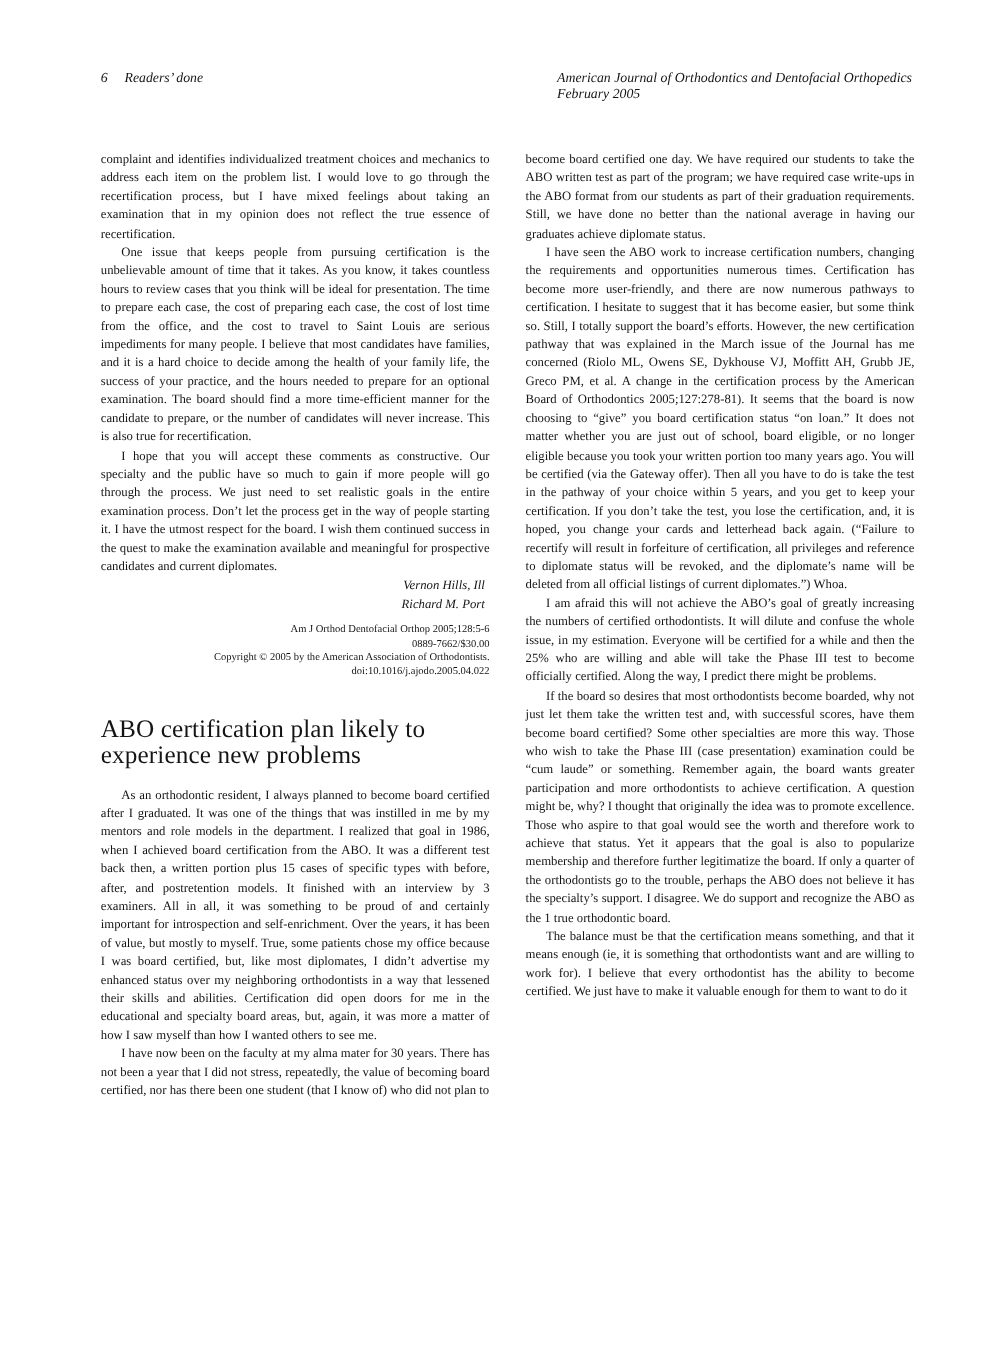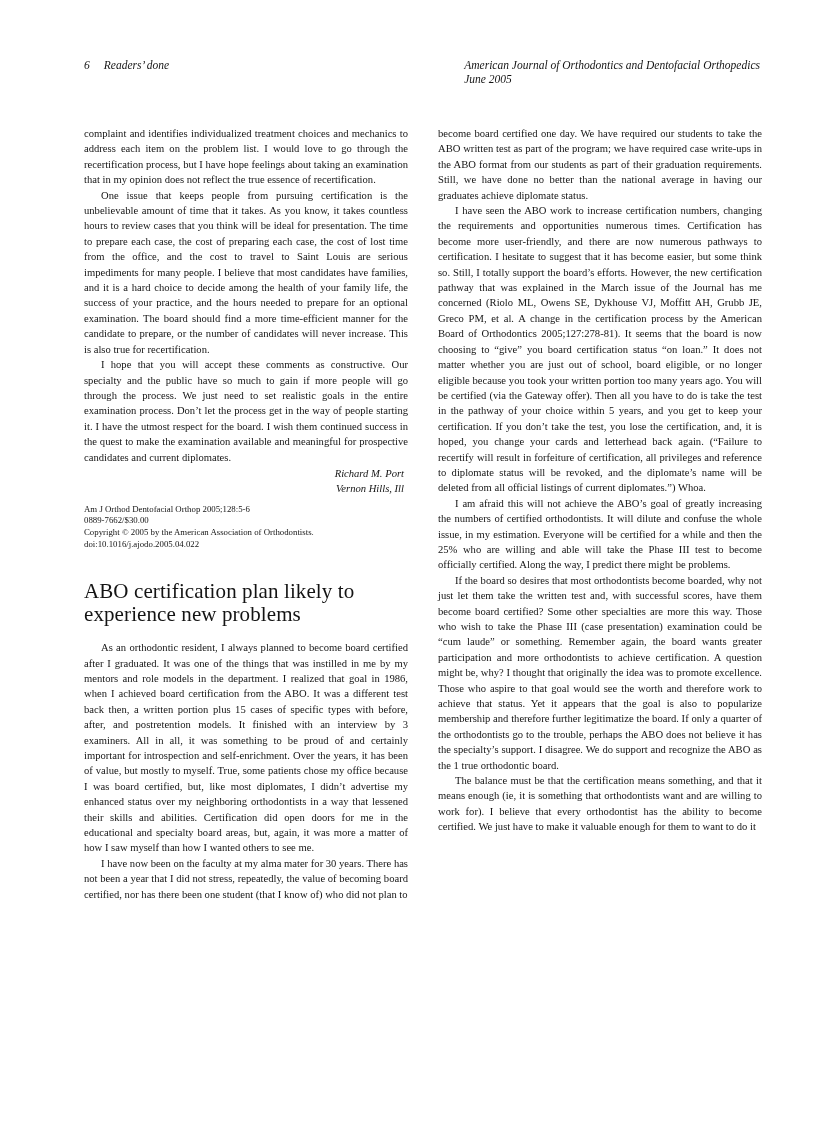--- a/index.html
+++ b/index.html
@@ -52,21 +52,21 @@
     font-size: 10.6px;
     line-height: 15.4px;
     padding-right: 4px;
     margin-top: 1px;
   }
   .citation {
     margin-top: 7px;
     font-size: 8.8px;
     line-height: 11.6px;
   }
-  .citation div { text-align: left; }
+  .citation div { text-align: right; }
   .article-title {
     font-size: 21px;
     font-weight: normal;
     line-height: 22.5px;
     margin-top: 30px;
     margin-bottom: 15px;
     letter-spacing: 0.1px;
   }
 </style>
 </head>
@@ -74,36 +74,36 @@
 
 <div class="page">
 
   <header class="page-header">
     <div class="header-left">
       <span class="pgnum">6</span>
       <span class="section">Readers’ done</span>
     </div>
     <div class="header-right">
       <div>American Journal of Orthodontics and Dentofacial Orthopedics</div>
-      <div>June 2005</div>
+      <div>February 2005</div>
     </div>
   </header>
 
   <div class="columns">
 
     <div class="col col-left">
       <div class="body continuation">
-          <p>complaint and identifies individualized treatment choices and mechanics to address each item on the problem list. I would love to go through the recertification process, but I have hope feelings about taking an examination that in my opinion does not reflect the true essence of recertification.</p>
+          <p>complaint and identifies individualized treatment choices and mechanics to address each item on the problem list. I would love to go through the recertification process, but I have mixed feelings about taking an examination that in my opinion does not reflect the true essence of recertification.</p>
           <p>One issue that keeps people from pursuing certification is the unbelievable amount of time that it takes. As you know, it takes countless hours to review cases that you think will be ideal for presentation. The time to prepare each case, the cost of preparing each case, the cost of lost time from the office, and the cost to travel to Saint Louis are serious impediments for many people. I believe that most candidates have families, and it is a hard choice to decide among the health of your family life, the success of your practice, and the hours needed to prepare for an optional examination. The board should find a more time-efficient manner for the candidate to prepare, or the number of candidates will never increase. This is also true for recertification.</p>
           <p>I hope that you will accept these comments as constructive. Our specialty and the public have so much to gain if more people will go through the process. We just need to set realistic goals in the entire examination process. Don’t let the process get in the way of people starting it. I have the utmost respect for the board. I wish them continued success in the quest to make the examination available and meaningful for prospective candidates and current diplomates.</p>
         </div>
 
       <div class="signature">
+        <div>Vernon Hills, Ill</div>
         <div>Richard M. Port</div>
-        <div>Vernon Hills, Ill</div>
       </div>
 
       <div class="citation">
           <div>Am J Orthod Dentofacial Orthop 2005;128:5-6</div>
           <div>0889-7662/$30.00</div>
           <div>Copyright © 2005 by the American Association of Orthodontists.</div>
           <div>doi:10.1016/j.ajodo.2005.04.022</div>
         </div>
 
       <h1 class="article-title">ABO certification plan likely to experience new problems</h1>

